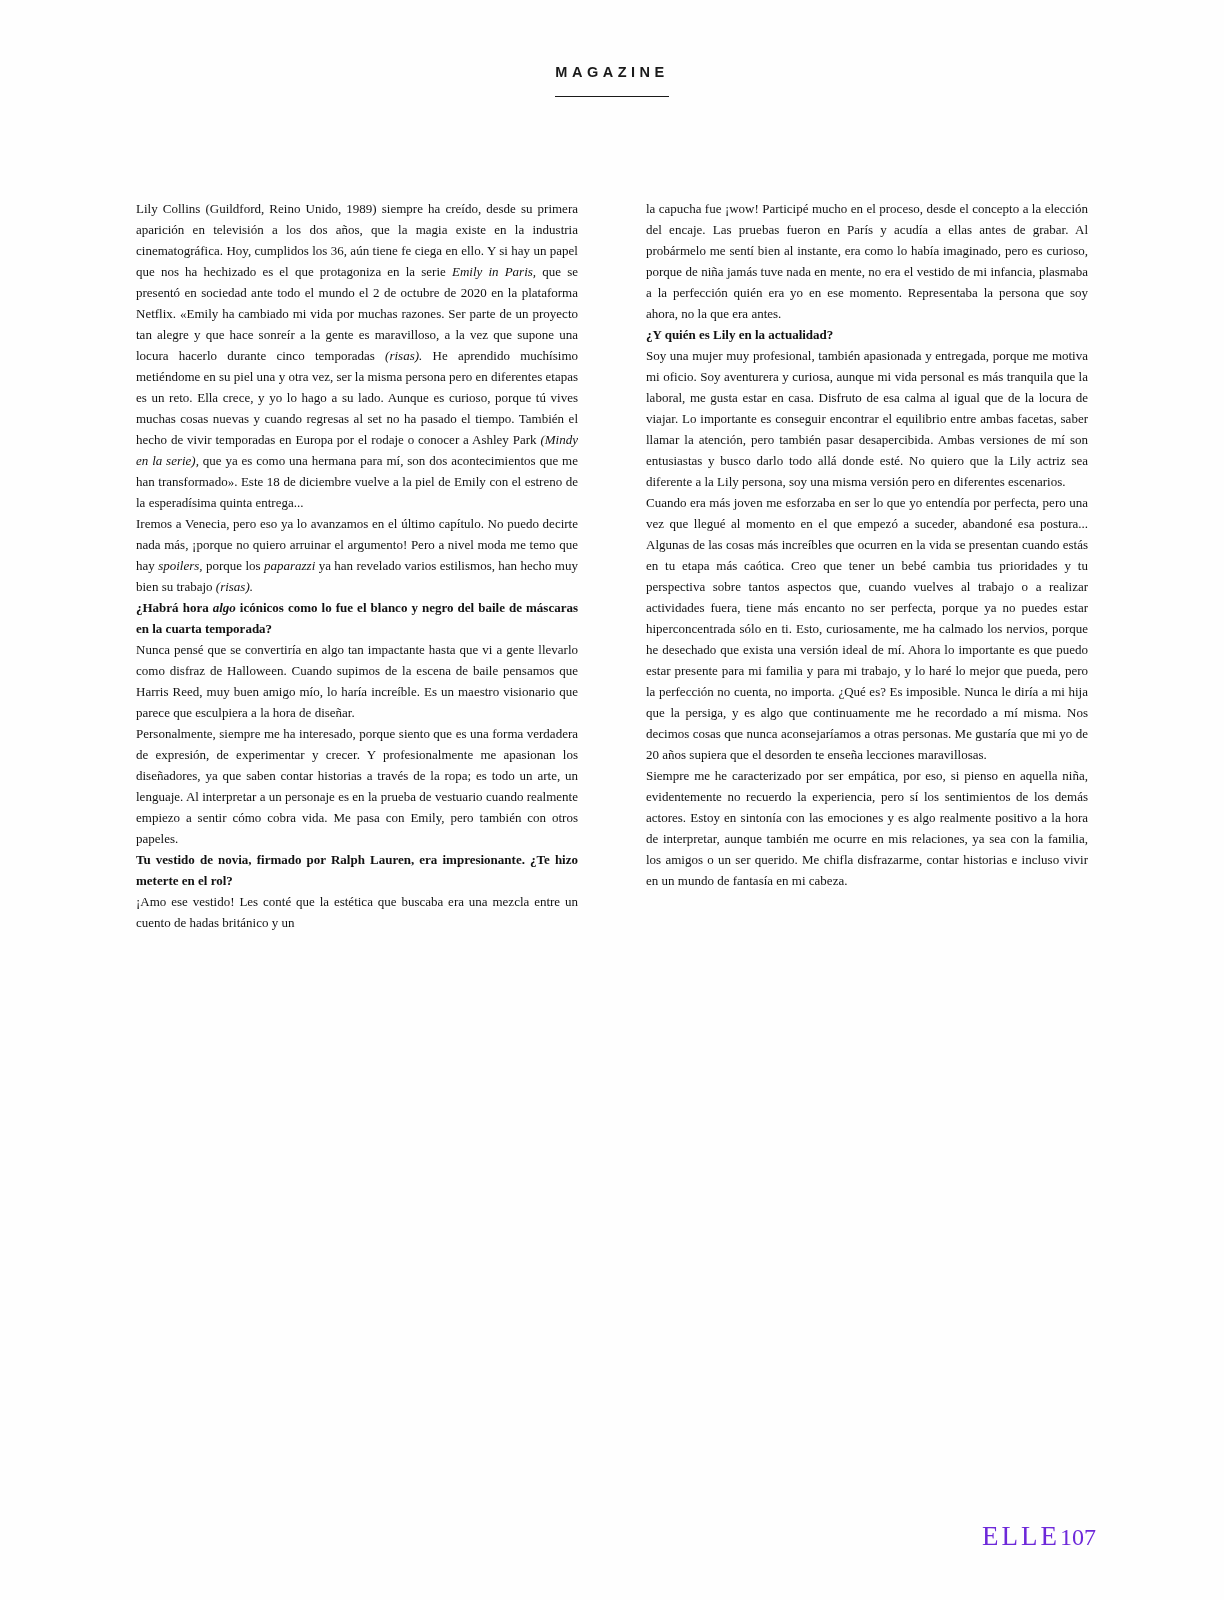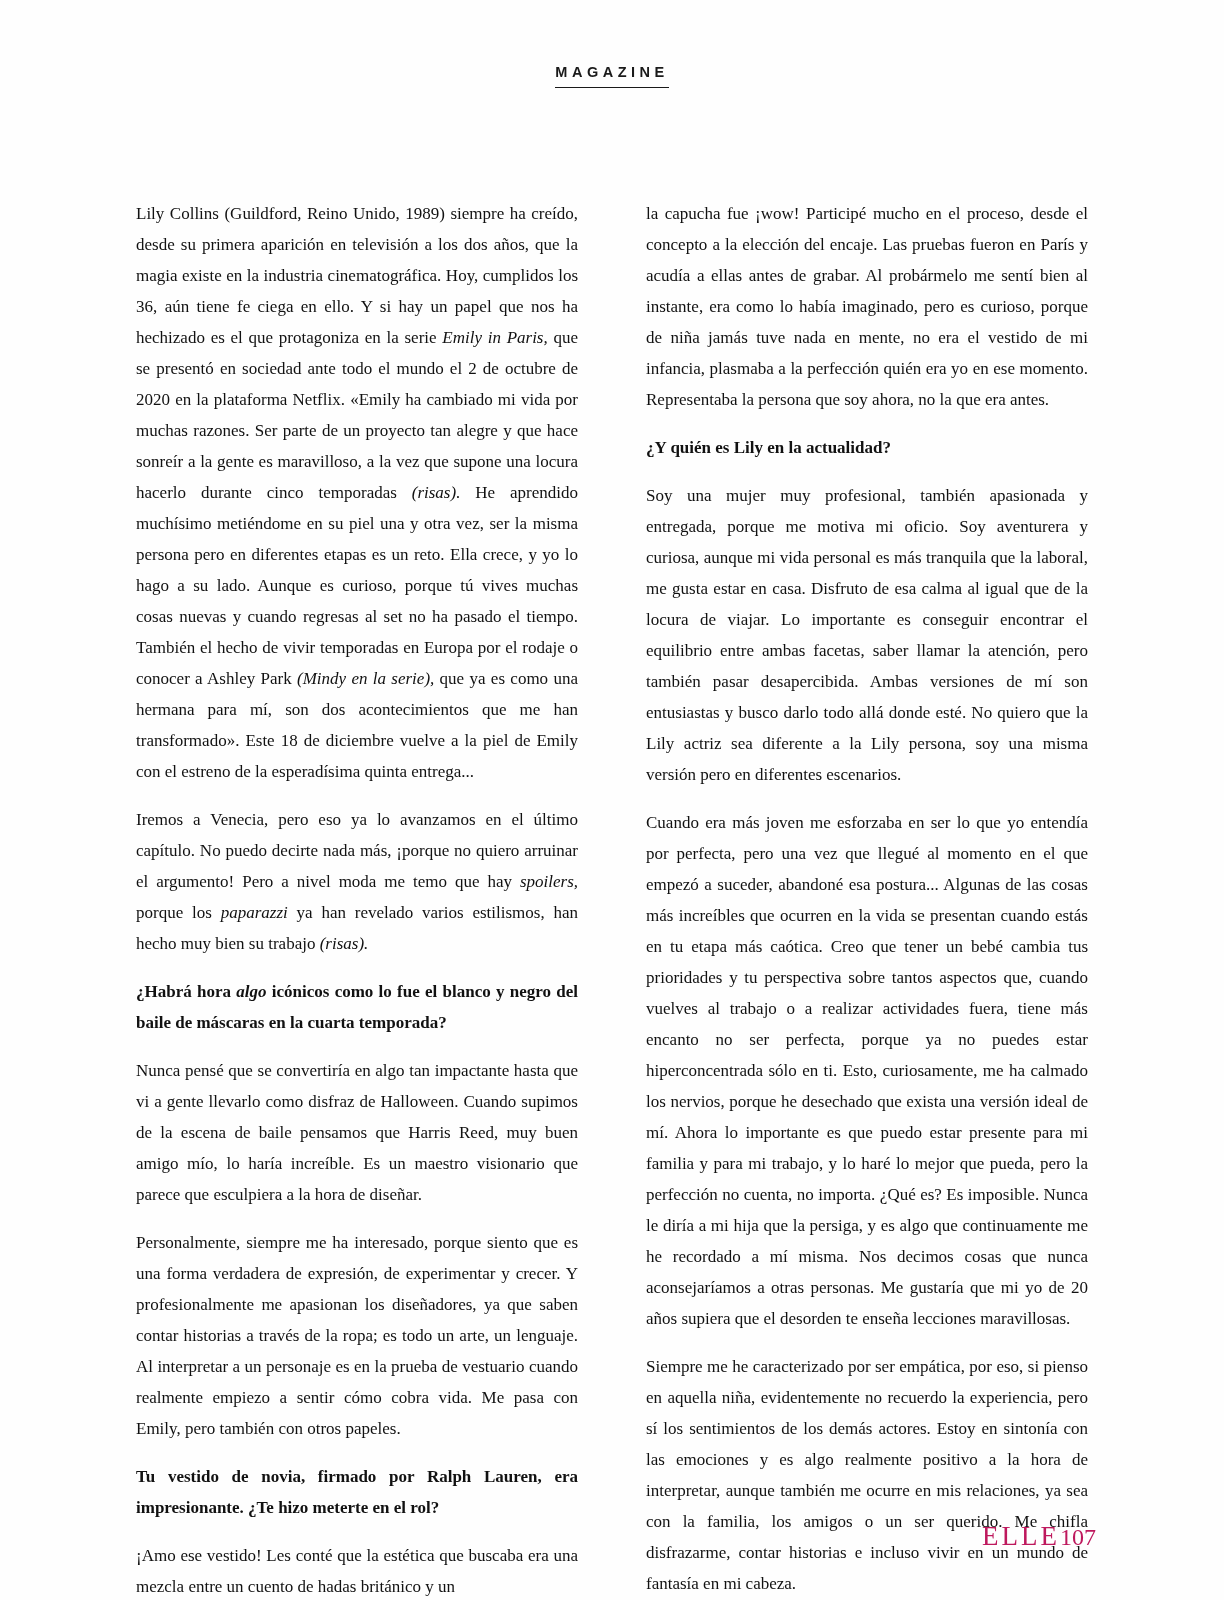--- a/index.html
+++ b/index.html
@@ -23,60 +23,60 @@
     width: 100%;
     text-align: center;
     font-family: "Liberation Sans", sans-serif;
     font-size: 14.5px;
     letter-spacing: 4.5px;
     font-weight: 700;
     color: #1a1a1a;
   }
   .masthead span {
     display: inline-block;
-    padding-bottom: 7px;
+    padding-bottom: 16px;
     border-bottom: 1.6px solid #1a1a1a;
   }
   .columns {
     position: absolute;
     top: 198px;
     left: 136px;
     width: 952px;
     display: flex;
     gap: 68px;
   }
   .col {
     width: 442px;
   }
   p {
     margin: 0;
-    font-size: 17px;
-    line-height: 31px;
+    font-size: 13px;
+    line-height: 21px;
     text-align: justify;
     text-justify: inter-word;
     hyphens: auto;
     -webkit-hyphens: auto;
   }
   p.q {
     font-weight: 700;
   }
   p em, em {
     font-style: italic;
   }
   .col p + p {
-    margin-top: 17px;
+    margin-top: 0;
   }
   .folio {
     position: absolute;
     right: 128px;
     bottom: 48px;
     font-family: "Liberation Serif", serif;
     font-size: 27px;
     letter-spacing: 1px;
-    color: #be185d;
+    color: #6d28d9;
   }
   .folio .brand {
     letter-spacing: 3px;
     font-size: 27px;
   }
   .folio .num {
     font-size: 24px;
     letter-spacing: 0;
   }
 </style>

